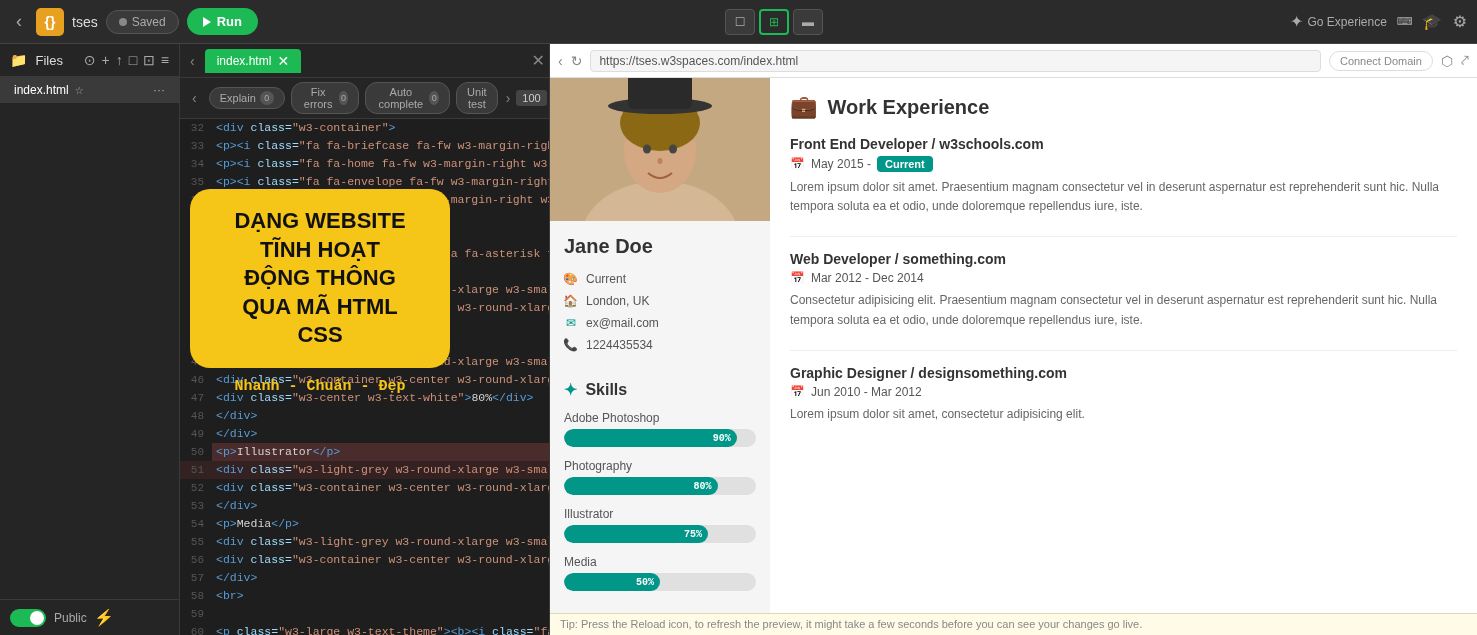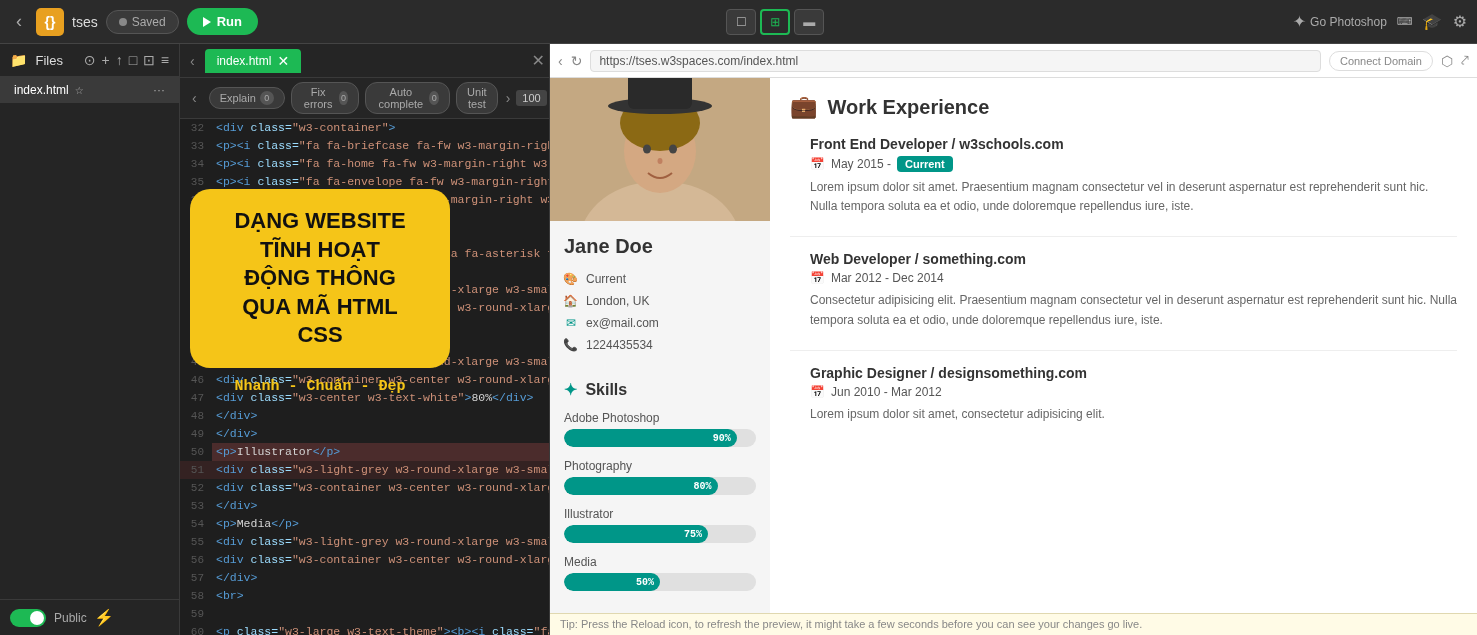--- a/index.html
+++ b/index.html
@@ -109,21 +109,21 @@
     .skill-item { margin-bottom: 12px; }
     .skill-name { font-size: 12px; color: #555; margin-bottom: 4px; }
     .skill-bar-bg { background: #e0e0e0; border-radius: 10px; height: 18px; overflow: hidden; }
     .skill-bar { background: #009688; height: 100%; border-radius: 10px; display: flex; align-items: center; justify-content: flex-end; padding-right: 6px; }
     .skill-pct { font-size: 10px; color: white; font-weight: bold; font-family: Liberation Mono, monospace; }
 
     
     .resume-work-col { flex: 1; padding: 16px 20px; overflow-y: auto; background: white; }
     .work-title { font-size: 20px; font-weight: bold; color: #333; display: flex; align-items: center; gap: 10px; margin-bottom: 16px; }
     .briefcase-icon-lg { color: #009688; font-size: 22px; }
-    .job-item { margin-bottom: 20px; margin-left: 20px; }
+    .job-item { margin-bottom: 20px; }
     .job-title { font-size: 14px; font-weight: bold; color: #333; margin-bottom: 4px; }
     .job-date { display: flex; align-items: center; gap: 6px; margin-bottom: 6px; font-size: 12px; color: #555; }
     .date-icon { color: #888; font-size: 12px; }
     .current-badge { background: #009688; color: white; border-radius: 4px; padding: 2px 8px; font-size: 11px; font-weight: bold; }
     .job-desc { font-size: 12px; color: #666; line-height: 1.6; }
     .divider { border: none; border-top: 1px solid #eee; margin: 14px 0; }
 
     
     ::-webkit-scrollbar { width: 6px; height: 6px; }
     ::-webkit-scrollbar-track { background: #1e1e1e; }
@@ -151,21 +151,21 @@
   <div class="top-bar-center">
     <div class="view-btns">
       <button class="view-btn">☐</button>
       <button class="view-btn active">⊞</button>
       <button class="view-btn">▬</button>
     </div>
   </div>
   <div class="top-bar-right">
     <button class="fullstack-btn">
       <span class="fullstack-icon">✦</span>
-      <span>Go Photoshop</span>
+      <span>Go Experience</span>
     </button>
     <span style="color:#aaa;font-size:11px;">⌨</span>
     <span class="hat-icon">🎓</span>
     <span class="settings-icon">⚙</span>
   </div>
 </div>
 
 <div class="main-layout">
 
   <div class="sidebar">

